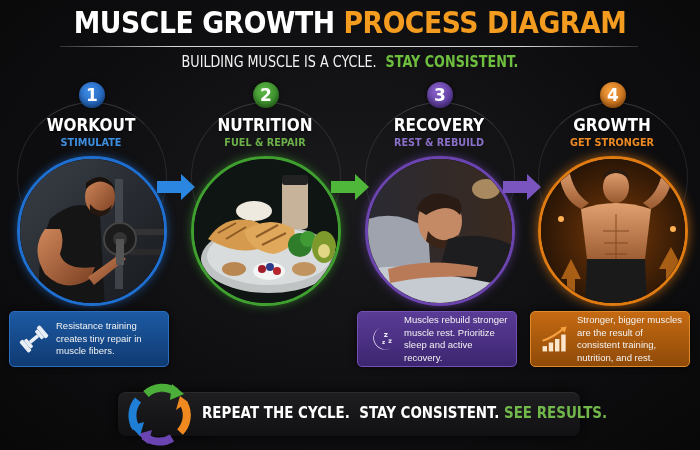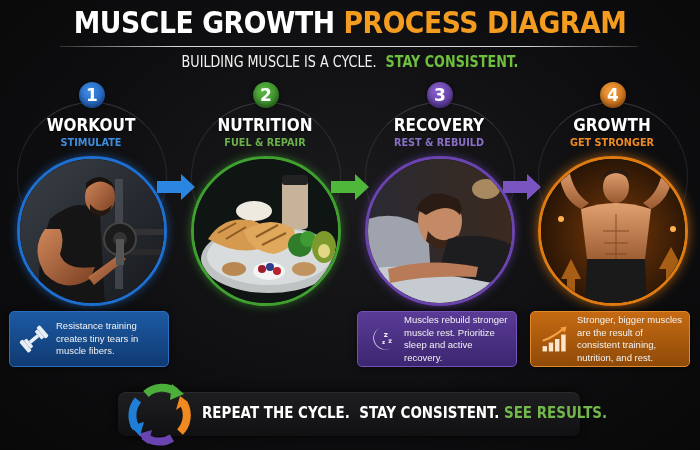--- a/index.html
+++ b/index.html
@@ -165,21 +165,21 @@
       <svg viewBox="0 0 36 36" width="32" height="32">
         <g transform="rotate(-40 18 18)" fill="#e8eef5">
           <rect x="3" y="10" width="5" height="16" rx="1.5"></rect>
           <rect x="8" y="12" width="4" height="12" rx="1"></rect>
           <rect x="12" y="16" width="12" height="4"></rect>
           <rect x="24" y="12" width="4" height="12" rx="1"></rect>
           <rect x="28" y="10" width="5" height="16" rx="1.5"></rect>
         </g>
       </svg>
     </div>
-    <div class="txt">Resistance training creates tiny tears in muscle fibers.</div>
+    <div class="txt">Resistance training creates tiny repair in muscle fibers.</div>
   </div>
 </div>
 
 <svg class="flow-arrow" style="left:157px;" viewBox="0 0 38 26">
   <path d="M0 7 L24 7 L24 0 L38 13 L24 26 L24 19 L0 19Z" fill="#2a86e0"></path>
 </svg>
 
 <div class="step" id="step2">
   <div class="arc"></div>
   <div class="badge" style="background: radial-gradient(circle at 40% 35%, #5cb845, #27731c);">2</div>

